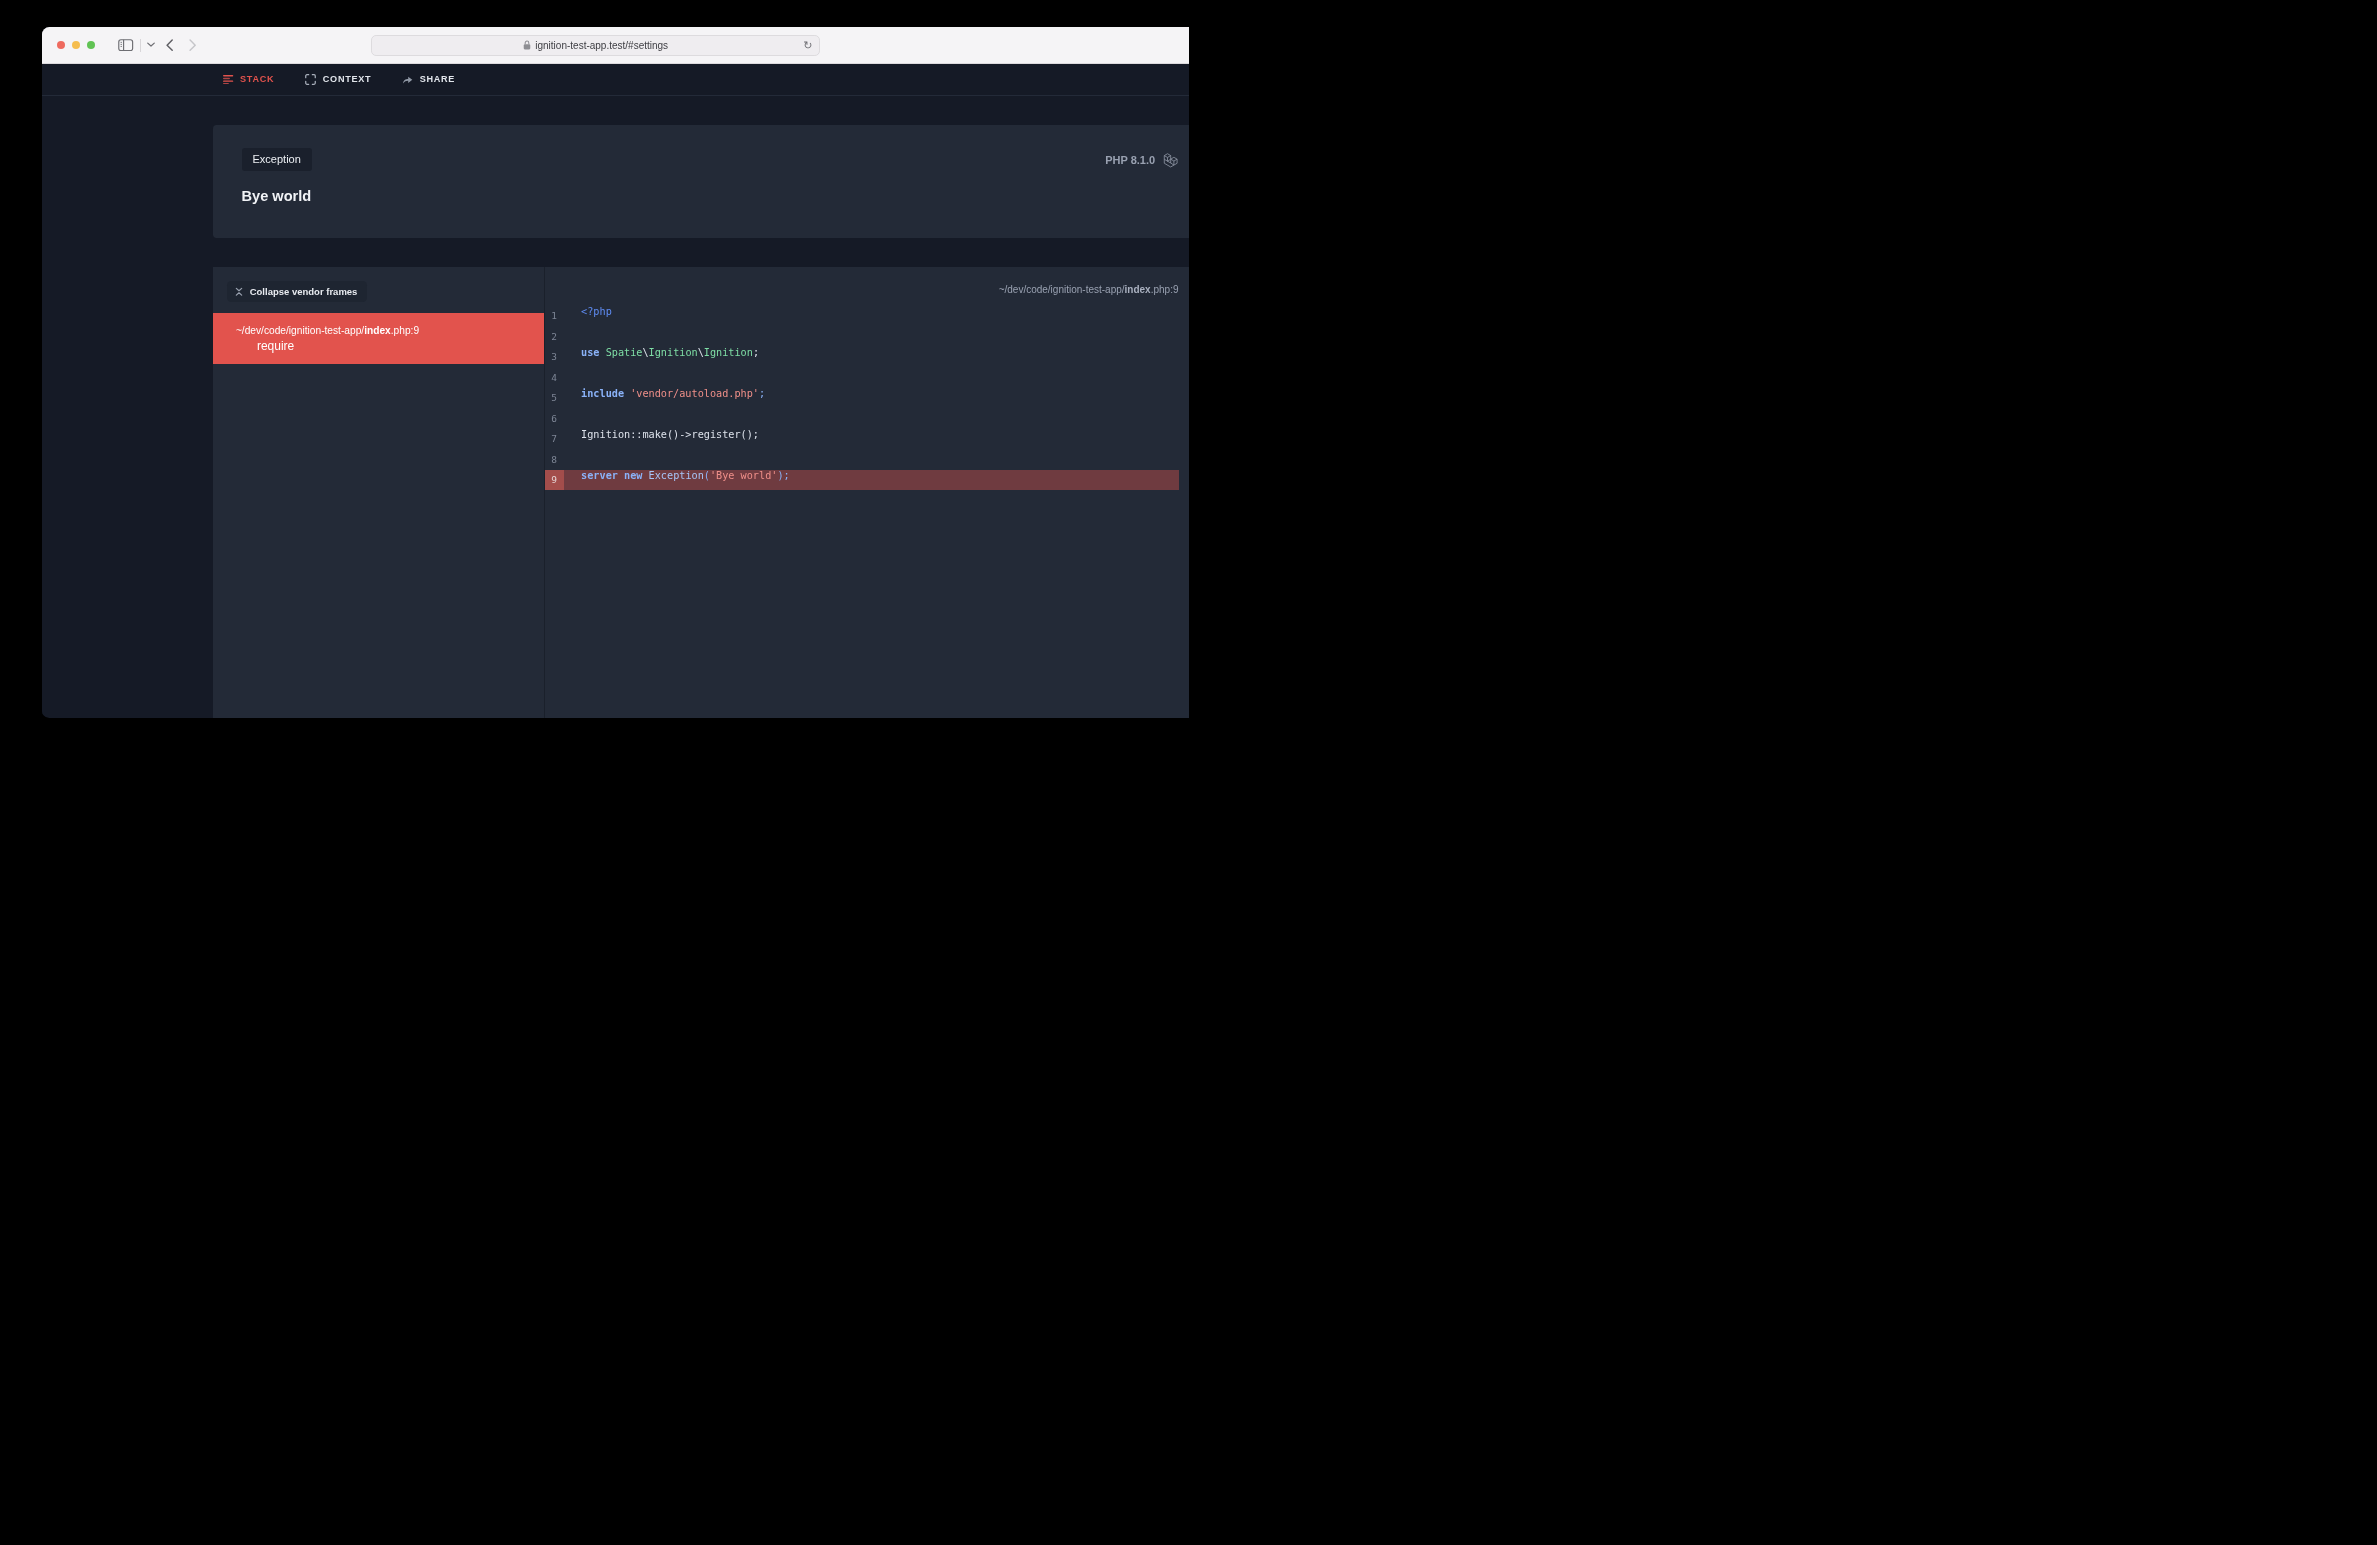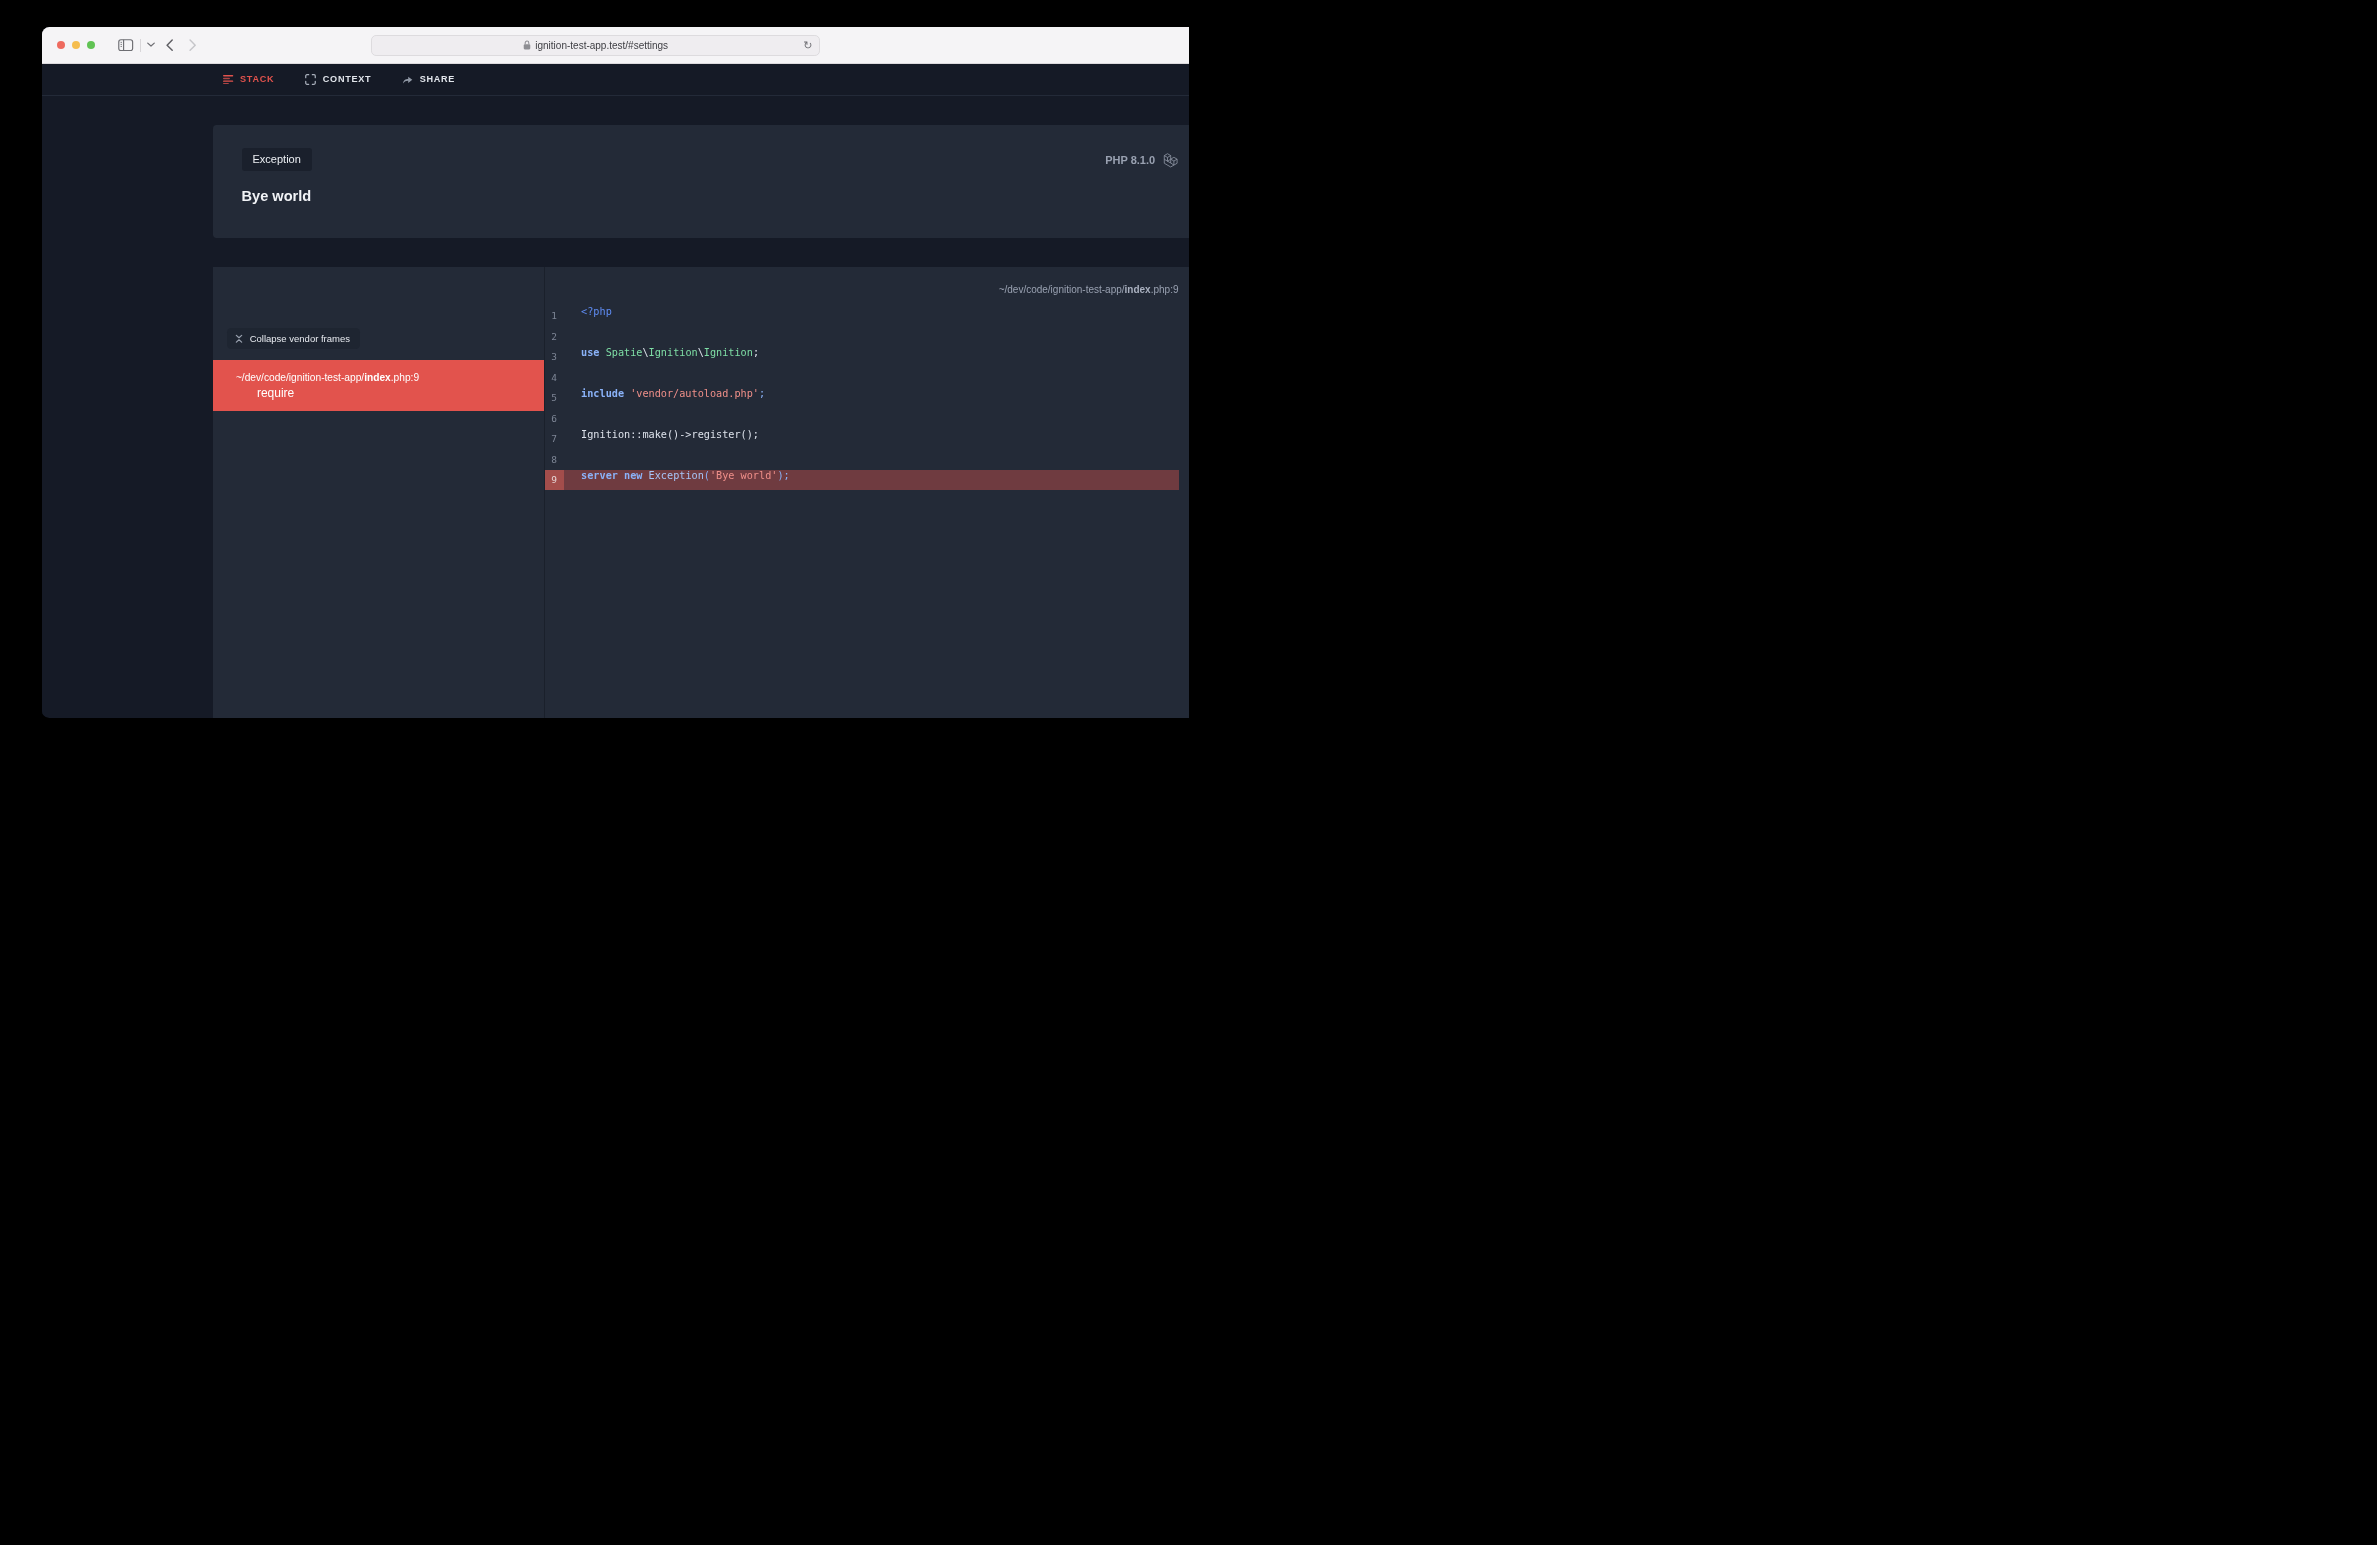--- a/index.html
+++ b/index.html
@@ -38,21 +38,21 @@
 
   .card { margin-top:29px; height:113px; background:#232a37; border-radius:3.7px; }
   .card-top { display:flex; justify-content:space-between; align-items:flex-start; padding:23px 29px 0 29px; }
   .badge { background:#1a202c; border-radius:2.9px; padding:5.9px 11px; font-size:11px; color:#eceff3; }
   .php-row { display:flex; align-items:center; gap:8px; margin-top:4.4px; color:#99a1b1; font-size:11px;font-weight:bold; }
   .msg { padding:17px 31px 0 29px; font-size:14.6px; font-weight:700; color:#f2f4f7; }
 
   .panels { margin-top:29px; display:flex; height:451px; }
   .stack-pane { width:331px; background:#232a37; flex:none; }
   .collapse-row { padding:14.6px 0 0 14.6px; }
-  .collapse-btn { display:inline-flex; align-items:center; gap:6.6px; background:#1e2531; border-radius:4.4px; padding:5.1px 9.5px 5.1px 8px; font-size:9.5px; font-weight:400; color:#e8ebf0; cursor:pointer;margin-top:47px; }
+  .collapse-btn { display:inline-flex; align-items:center; gap:6.6px; background:#1e2531; border-radius:4.4px; padding:5.1px 9.5px 5.1px 8px; font-size:9.5px; font-weight:700; color:#e8ebf0; cursor:pointer; }
   .frame { padding:9.5px 23.4px; cursor:pointer; }
   .frame .fpath { font-size:10.2px; line-height:15.4px; }
   .frame .fmethod { font-size:12px; line-height:15.4px; font-weight:400; margin-top:0.7px;margin-left:21px; }
   .frame.active { background:#e2534d; margin-top:11px; color:#ffffff; }
   .frame.active .fpath { color:#ffffff; }
   .frame.vendor { color:#c9cfda; border-bottom:0.7px solid #2d3442; }
   .fpath b { font-weight:700; }
 
   .code-pane { flex:1; background:#232a37; border-left:1.5px solid #1a202b; min-width:0; }
   .code-header { text-align:right; padding:17px 29px 11px 0; font-size:10px; color:#99a1b1; }

